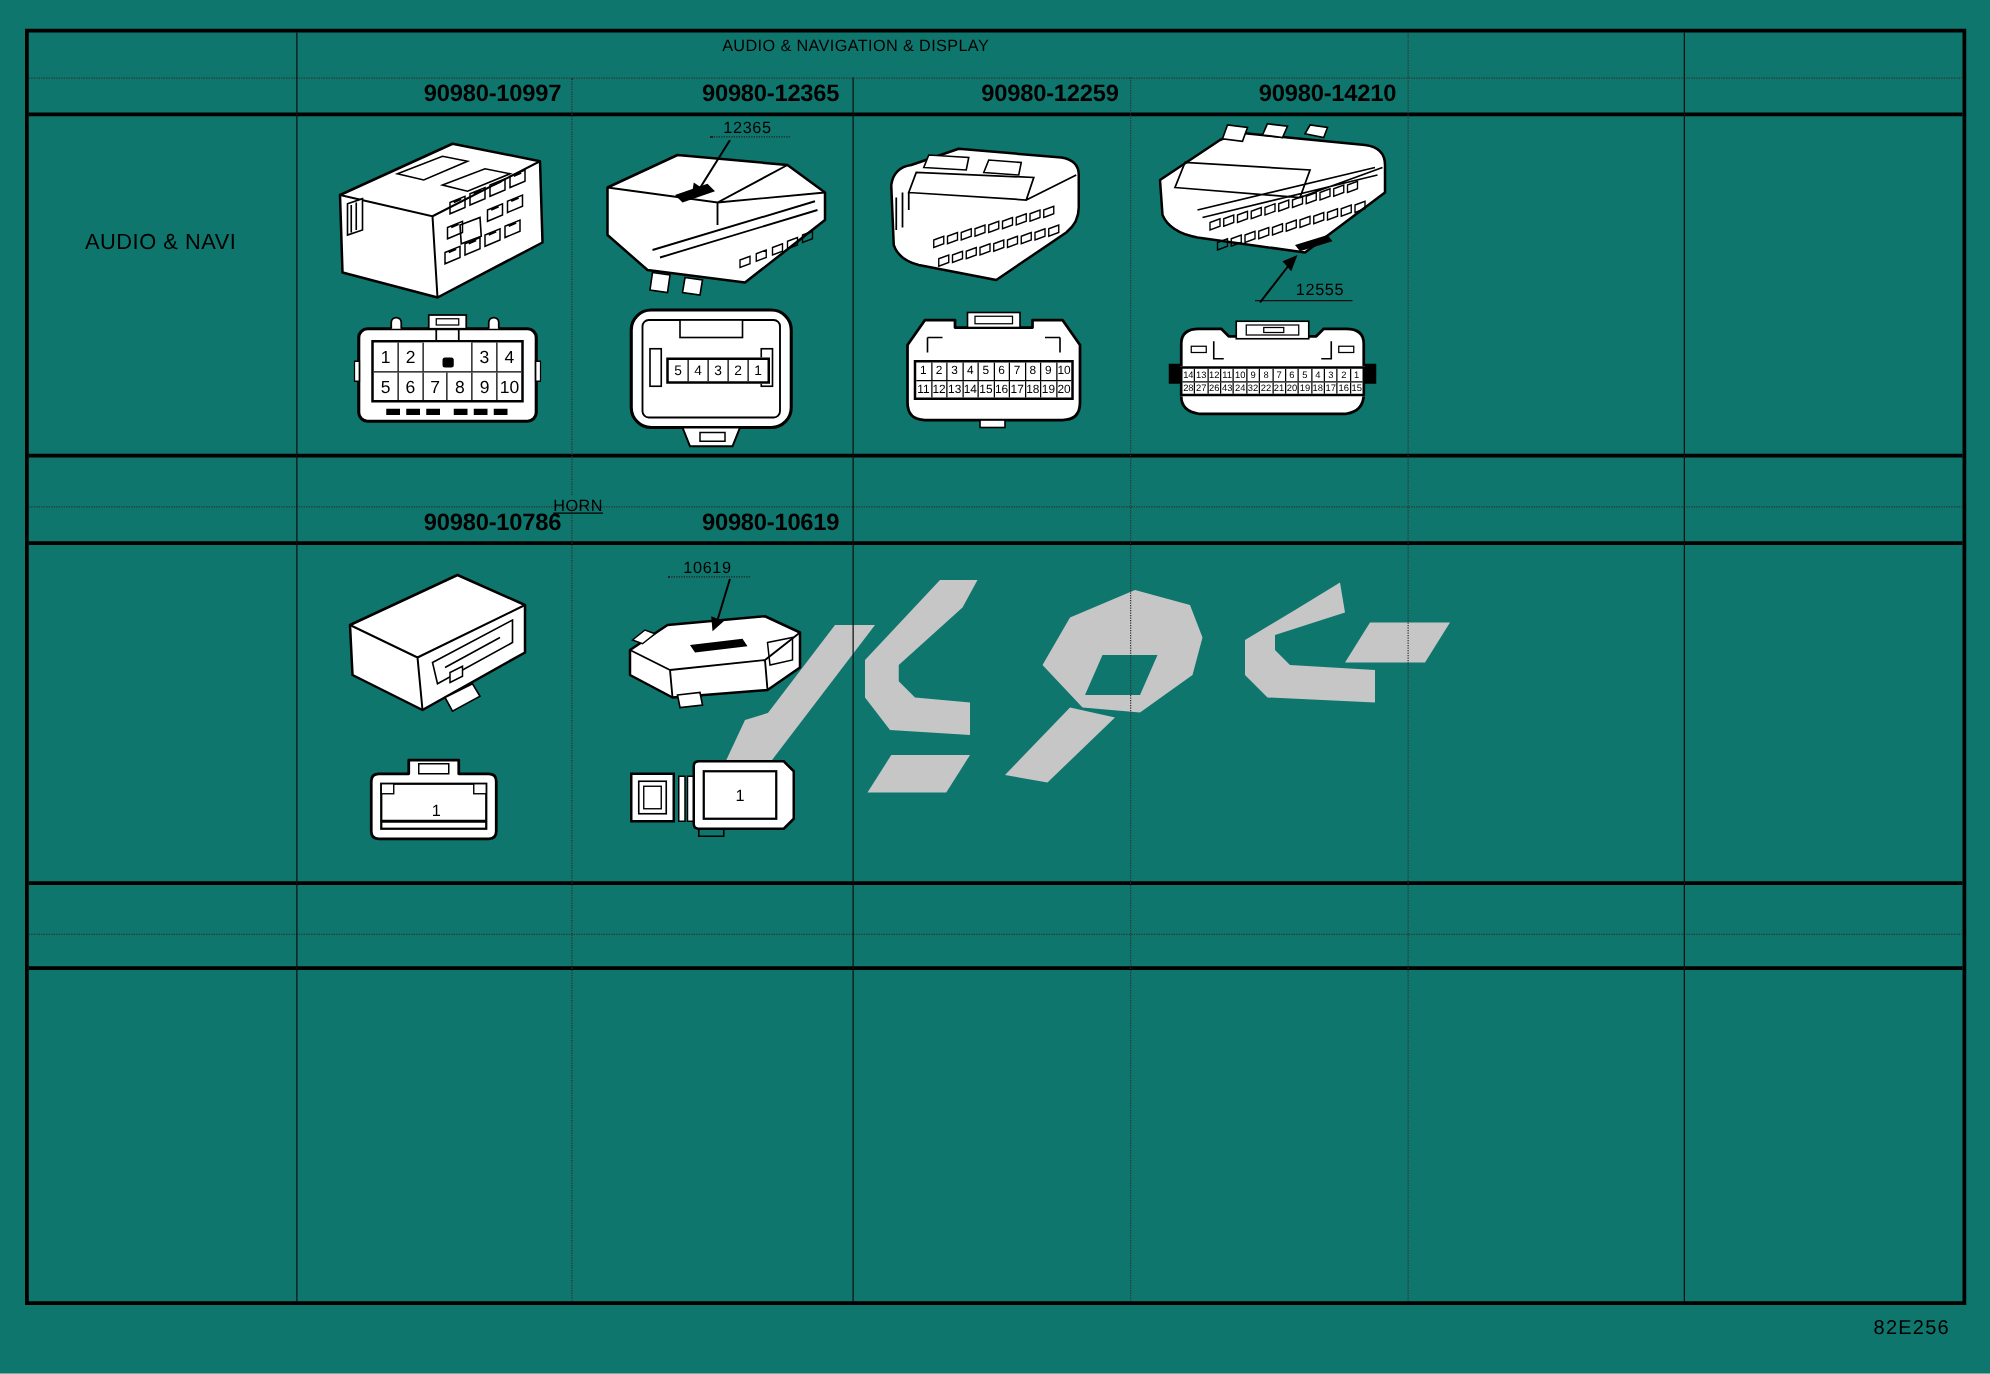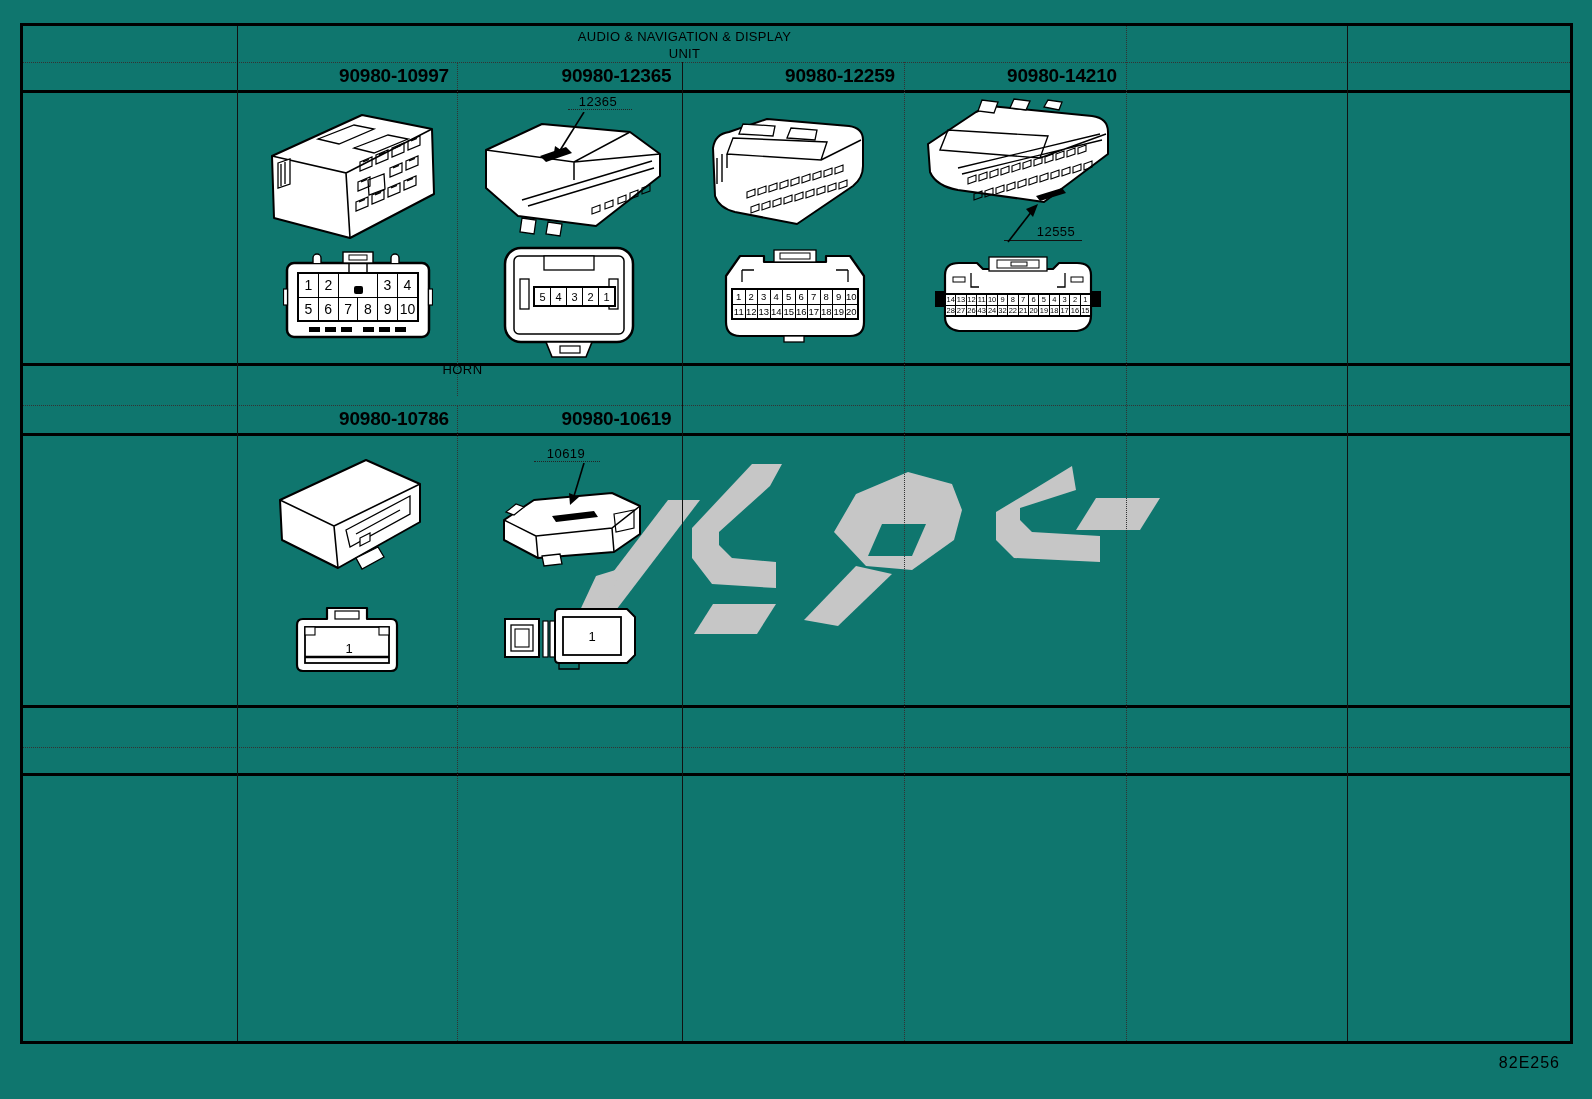--- a/index.html
+++ b/index.html
@@ -5,21 +5,21 @@
   html,body{margin:0;padding:0;background:#fff;font-family:"Liberation Sans",sans-serif;color:#000;}
   .page{position:relative;width:1592px;height:1099px;background:#0f766e;overflow:hidden;}
   .wm{position:absolute;left:556px;top:436px;z-index:1;}
   .tbl{position:absolute;left:20px;top:23px;width:1553px;height:1021px;border:3px solid #000;box-sizing:border-box;z-index:2;}
   .hl{position:absolute;left:0;right:0;height:0;border-top:1px dotted #333;}
   .hl3{position:absolute;left:0;right:0;height:3px;background:#000;}
   .vl{position:absolute;top:0;bottom:0;width:0;border-left:1.4px solid #111;}
   .vld{border-left:1px dotted #333;}
   .txt{position:absolute;z-index:5;}
   .ghead{left:217px;top:2px;width:889px;text-align:center;font-size:13px;line-height:17px;letter-spacing:.3px;}
-  .horn{left:217px;top:324px;width:445px;height:40px;line-height:40px;text-align:center;font-size:13px;letter-spacing:.4px;}
+  .horn{left:217px;top:359px;width:445px;height:40px;line-height:40px;text-align:center;font-size:13px;letter-spacing:.4px;text-decoration:underline;}
   .pn{position:absolute;z-index:5;top:62px;height:28px;line-height:28px;text-align:center;font-size:19px;font-weight:bold;letter-spacing:-.2px;margin-left:47px;}
   .pn.r2{top:405px;}
   .rowlab{position:absolute;z-index:5;left:20px;width:217px;display:flex;align-items:center;justify-content:center;font-size:17.5px;letter-spacing:.4px;}
   .draw{position:absolute;z-index:3;}
   .pin-grid{position:absolute;z-index:4;display:flex;flex-direction:column;border:2px solid #000;background:#fff;box-sizing:border-box;}
   .pin-row{display:flex;flex:1;}
   .pin-row + .pin-row{border-top:1.5px solid #000;}
   .pin-cell{flex:1;display:flex;align-items:center;justify-content:center;border-left:1.5px solid #000;}
   .pin-cell:first-child{border-left:none;}
   .pin-gap{border-left:1.5px solid #000;background:#fff;}
@@ -76,32 +76,32 @@
     <div class="vl" style="left:214px"></div>
     <div class="vl vld" style="left:434px;top:36px;bottom:645px"></div>
     <div class="vl vld" style="left:434px;top:379px;bottom:0"></div>
     <div class="vl" style="left:659px;top:36px"></div>
     <div class="vl vld" style="left:881px;top:36px"></div>
     <div class="vl vld" style="left:1103px"></div>
     <div class="vl" style="left:1324px"></div>
 
     <div class="txt ghead">
       <div>AUDIO &amp; NAVIGATION &amp; DISPLAY</div>
-      <div>UNIT</div>
     </div>
     <div class="txt horn">HORN</div>
   </div>
 
   <div class="pn" style="left:237px;width:220px">90980-10997</div>
   <div class="pn" style="left:457px;width:225px">90980-12365</div>
   <div class="pn" style="left:682px;width:222px">90980-12259</div>
   <div class="pn" style="left:904px;width:222px">90980-14210</div>
   <div class="pn r2" style="left:237px;width:220px">90980-10786</div>
   <div class="pn r2" style="left:457px;width:225px">90980-10619</div>
 
+  <div class="rowlab" style="top:23px;height:340px">AUDIO &amp; NAVI</div>
 
   <svg class="draw" style="left:262px;top:106px" width="178" height="136" viewBox="0 0 178 136">
     <path fill="#fff" stroke="#000" stroke-width="2" stroke-linejoin="round" d="M10,50 L100,9 L170,23 L172,88 L88,132 L12,112 Z"></path>
     <path fill="none" stroke="#000" stroke-width="1.6" d="M10,50 L84,67 L88,132 M84,67 L170,23"></path>
     <path fill="#fff" stroke="#000" stroke-width="1.3" d="M56,33 L92,19 L112,23 L77,38 Z M92,42 L126,29 L146,33 L112,47 Z"></path>
     <path fill="#fff" stroke="#000" stroke-width="1.3" d="M16,57 L28,53 L28,78 L16,82 Z M19,58 v22 M23,56 v22"></path>
     <path fill="#fff" stroke="#000" stroke-width="1.3" d="M106,74 l16,-6 1,15 -16,6 z"></path>
     <g stroke="#000" fill="none" stroke-width="1.2">
       <use href="#cav" x="98" y="56"></use>
         <use href="#cav" x="114" y="49"></use>

